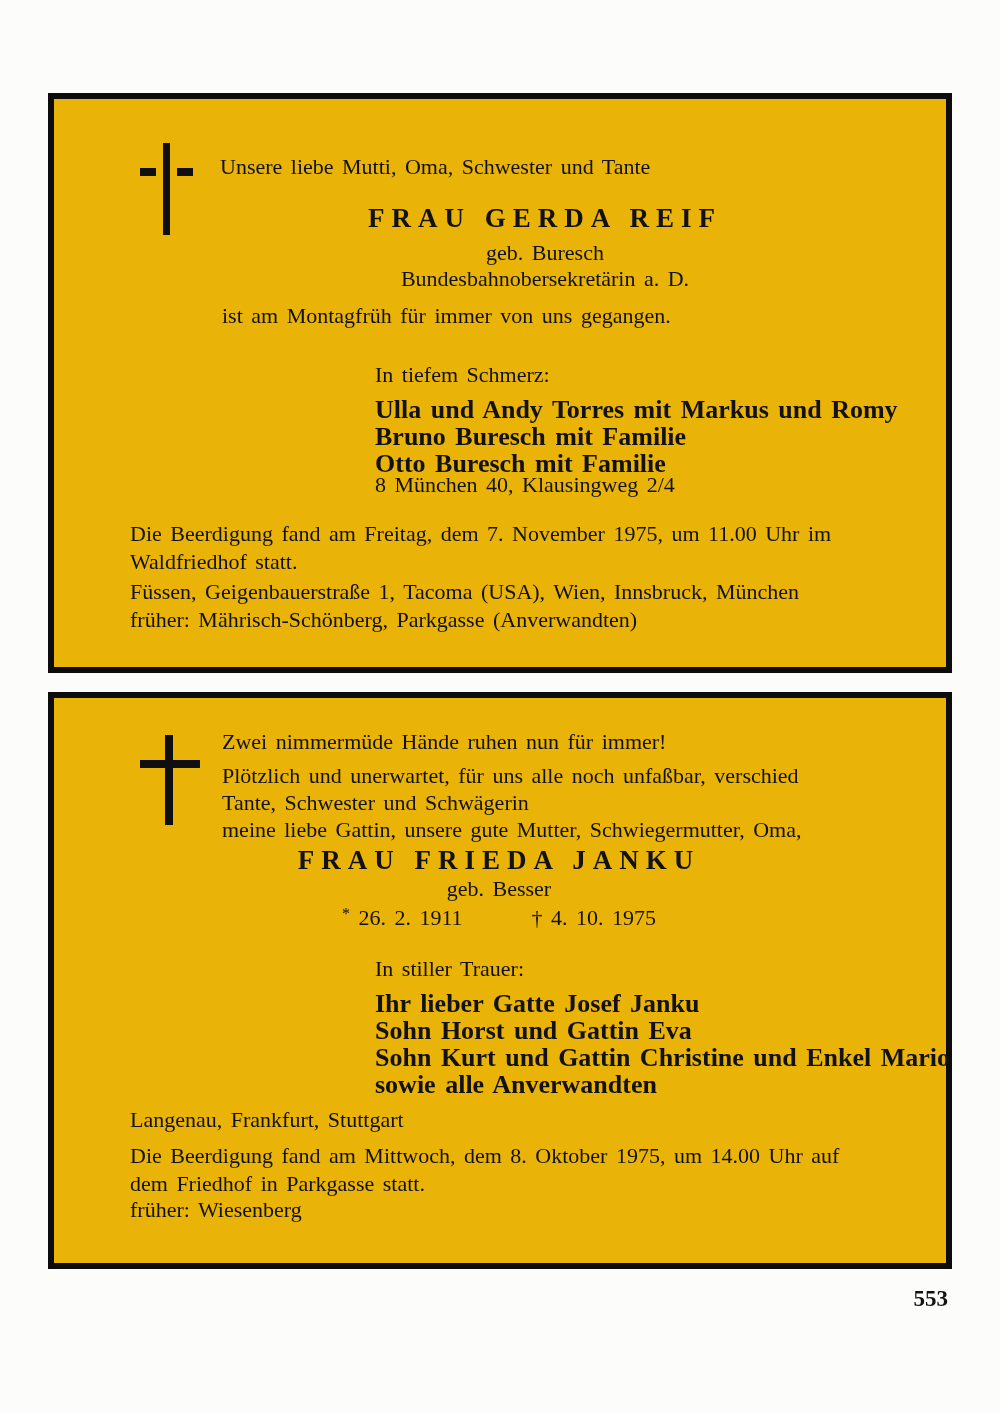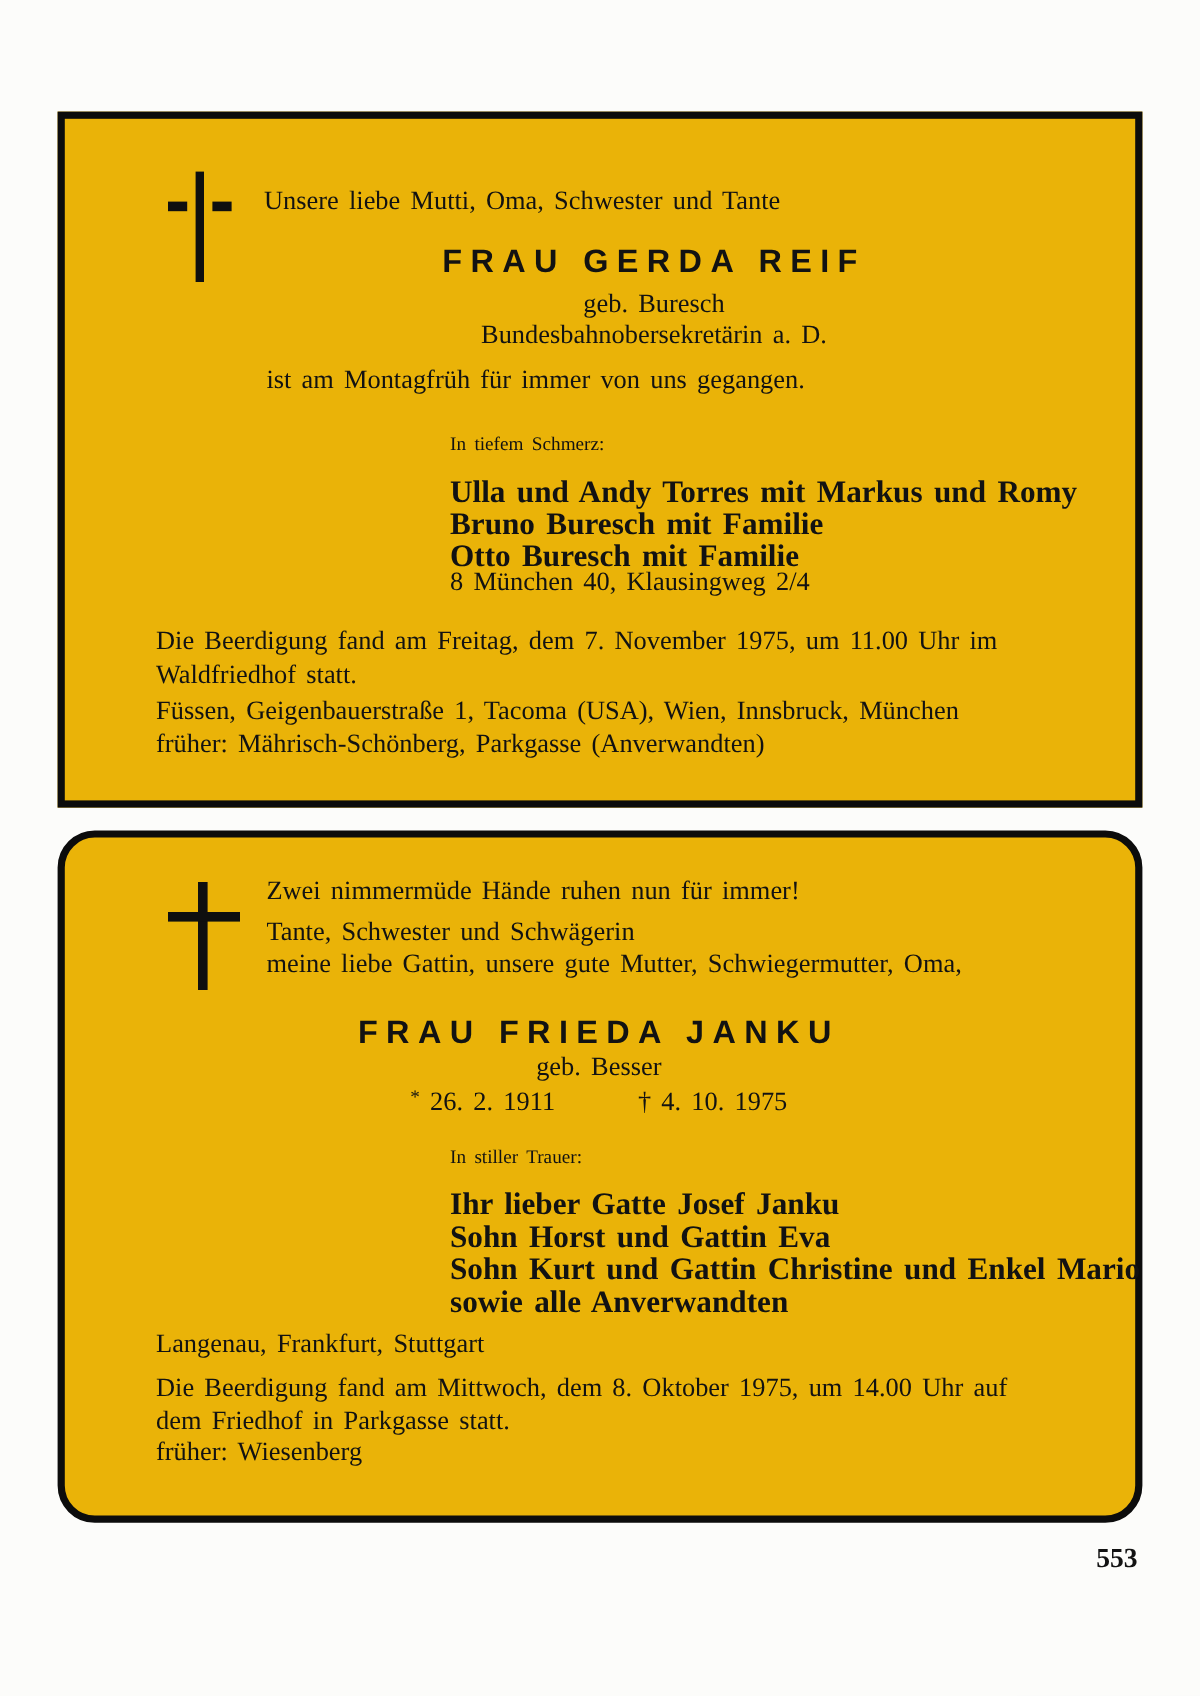--- a/index.html
+++ b/index.html
@@ -18,53 +18,53 @@
   }
   .notice-box {
     position: absolute;
     left: 48px;
     width: 904px;
     border: 6px solid #0c0c0c;
     background: #eab308;
     box-sizing: border-box;
   }
   #notice-1 { top: 93px;  height: 580px; }
-  #notice-2 { top: 692px; height: 577px; border-radius: 31px; }
+  #notice-2 { top: 692px; height: 577px; }
 
   .abs { position: absolute; }
 
   .body-text {
     font-size: 22px;
     line-height: 28px;
     word-spacing: 3px;
     white-space: nowrap;
   }
 
   .name-title {
-    font-family: Liberation Sans, sans-serif;
+    font-family: Liberation Serif, serif;
     font-weight: bold;
     font-size: 27px;
     letter-spacing: 7px;
     text-align: center;
     white-space: nowrap;
   }
   .centered-line {
     text-align: center;
     font-size: 22px;
     word-spacing: 3px;
     white-space: nowrap;
   }
   .mourners div {
     font-weight: bold;
     font-size: 26px;
     line-height: 27px;
     word-spacing: 3px;
     white-space: nowrap;
   }
-  .label-line { font-size: 16px; word-spacing: 3px; white-space: nowrap; }
+  .label-line { font-size: 22px; word-spacing: 3px; white-space: nowrap; }
 
   
   .cross { position: absolute; }
   .cross .v { position: absolute; background: #0f0f0f; }
   .cross .h { position: absolute; background: #0f0f0f; }
 
   .dates span { display: inline-block; }
   .dates .gap { width: 52px; }
   .dates .star { font-size: 16px; vertical-align: 6px; }
 
@@ -122,20 +122,21 @@
   <div class="notice-box" id="notice-2">
 
     <div class="cross" style="left:86px; top:37px; width:60px; height:90px;">
       <span class="v" style="left:25px; top:0; width:8px; height:90px;"></span>
       <span class="h" style="left:0;   top:25px; width:60px; height:8px;"></span>
     </div>
 
     <div class="abs body-text" style="left:168px; top:30px;">Zwei nimmermüde Hände ruhen nun für immer!</div>
 
     <div class="abs" style="left:168px; top:64px;">
+      <div class="body-text" style="line-height:27px;">Plötzlich und unerwartet, für uns alle noch unfaßbar, verschied</div>
       <div class="body-text" style="line-height:27px;">Tante, Schwester und Schwägerin</div>
       <div class="body-text" style="line-height:27px;">meine liebe Gattin, unsere gute Mutter, Schwiegermutter, Oma,</div>
     </div>
 
     <div class="abs name-title" style="left:0; top:147px; width:890px;">FRAU FRIEDA JANKU</div>
 
     <div class="abs centered-line" style="left:0; top:178px; width:890px;">geb. Besser</div>
 
     <div class="abs centered-line dates" style="left:0; top:207px; width:890px;">
       <span class="star">*</span>

